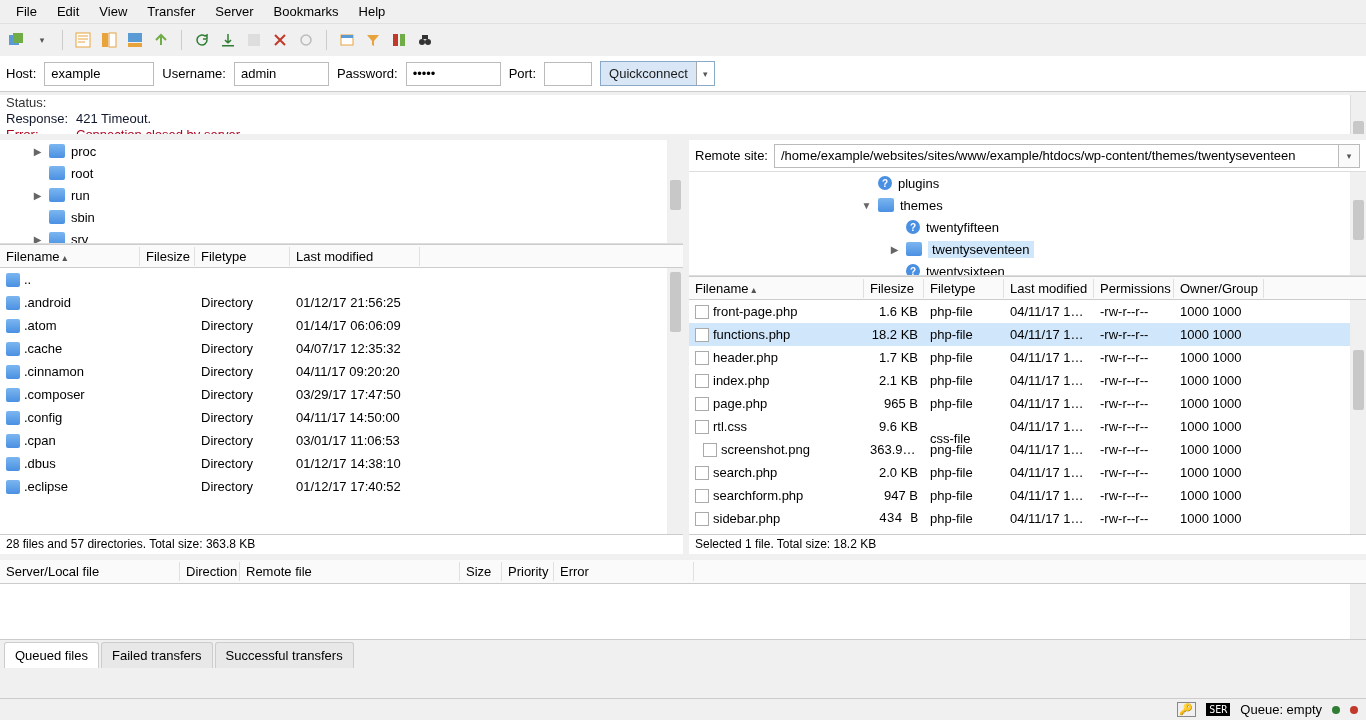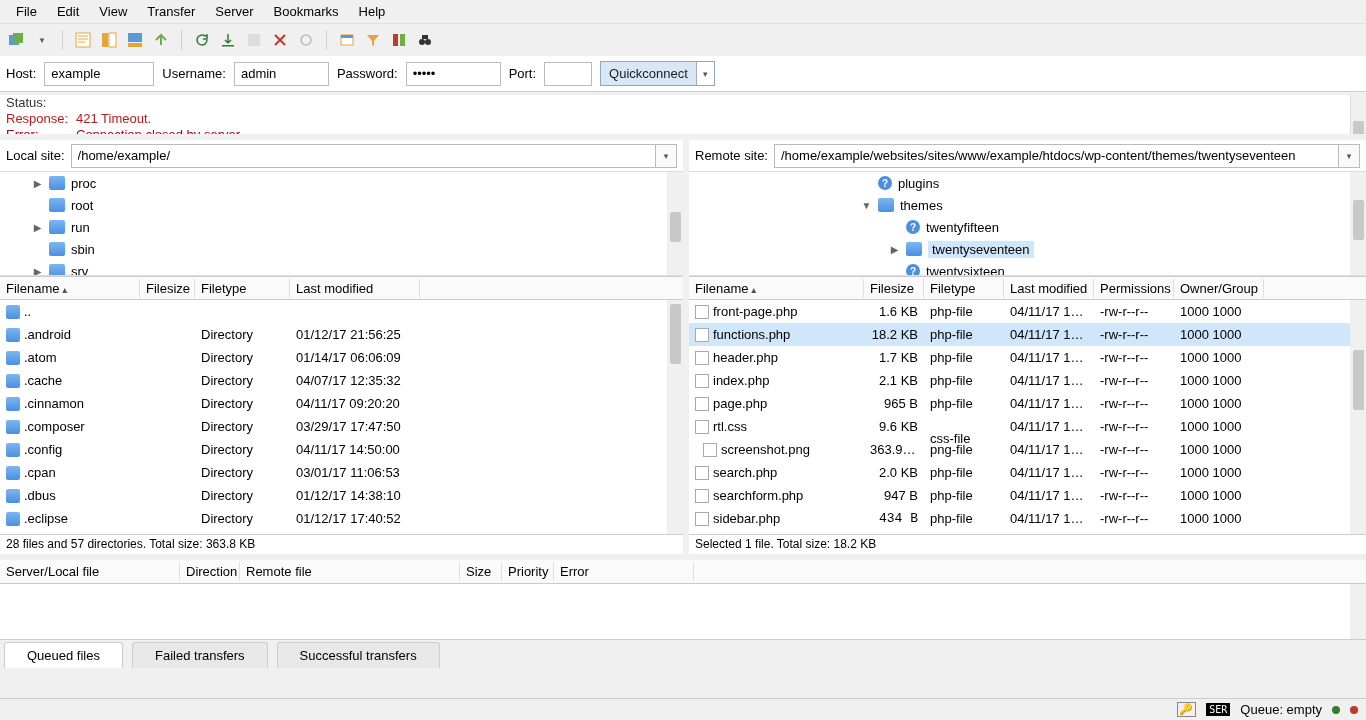--- a/index.html
+++ b/index.html
@@ -15,21 +15,21 @@
 .quickbar input { border: 1px solid #bbb; padding: 3px 6px; height: 24px; }
 .qc-group { display: flex; border: 1px solid #8aa8c8; }
 .qc-btn { padding: 4px 8px; background: #d8e6f5; color: #1a1a1a; cursor: pointer; }
 .qc-drop { width: 18px; display: flex; align-items: center; justify-content: center; background: #fff; border-left: 1px solid #aaa; cursor: pointer; }
 .logarea { height: 48px; background: #fff; border-bottom: 6px solid #f0f0f0; overflow: hidden; position: relative; }
 .logarea .scroll { position: absolute; right: 0; top: 0; width: 16px; height: 100%; background: #f0f0f0; border-left: 1px solid #ddd; }
 .logarea .scroll .thumb { position: absolute; left: 2px; right: 2px; top: 26px; height: 14px; background: #c8c8c8; border-radius: 2px; }
 .logrow { display: flex; padding: 0 6px; line-height: 16px; font-size: 13px; }
 .logrow .tag { width: 70px; }
 .status { color: #333; }
-.response { color: #b91c1c; }
+.response { color: #0f172a; }
 .error { color: #b00020; }
 .panels { height: 420px; display: flex; border-bottom: 6px solid #f0f0f0; }
 .panel { width: 50%; display: flex; flex-direction: column; background: #fff; }
 .panel + .panel { border-left: 6px solid #f0f0f0; }
 .siterow { height: 32px; display: flex; align-items: center; gap: 6px; padding: 4px 6px; border-bottom: 1px solid #ddd; }
 .siterow label { white-space: nowrap; }
 .siterow .pathbox { flex: 1; display: flex; }
 .siterow input { flex: 1; border: 1px solid #bbb; border-right: none; padding: 3px 6px; height: 24px; }
 .siterow .dd { width: 22px; border: 1px solid #bbb; background: #fafafa; display: flex; align-items: center; justify-content: center; cursor: pointer; }
 .tree { height: 104px; overflow: hidden; position: relative; border-bottom: 1px solid #ddd; }
@@ -52,21 +52,21 @@
 .frow.sel { background: #cfe6fb; }
 .frow .cell { padding: 0 6px; overflow: hidden; white-space: nowrap; text-overflow: ellipsis; }
 .frow .icon { width: 14px; height: 14px; margin-right: 4px; display: inline-block; vertical-align: middle; }
 .fileicon { border: 1px solid #aaa; background: #fff; }
 .statusline { height: 20px; border-top: 1px solid #ccc; padding: 2px 6px; font-size: 12px; background: #fff; }
 .queue { height: 80px; background: #fff; display: flex; flex-direction: column; border-bottom: 1px solid #ccc; }
 .queue .listhead { border-top: none; }
 .queue .qbody { flex: 1; position: relative; }
 .queue .qbody .scroll { position: absolute; right: 0; top: 0; width: 16px; height: 100%; background: #f0f0f0; border-left: 1px solid #eee; }
 .tabsrow { height: 28px; display: flex; align-items: flex-end; background: #f0f0f0; padding: 0 4px; }
-.tab { padding: 5px 22px; border: 1px solid #ccc; border-bottom: none; background: #e8e8e8; cursor: pointer; margin-right: 9px; border-radius: 3px 3px 0 0; }
+.tab { padding: 5px 10px; border: 1px solid #ccc; border-bottom: none; background: #e8e8e8; cursor: pointer; margin-right: 2px; border-radius: 3px 3px 0 0; }
 .tab.active { background: #fff; }
 .bottombar { position: absolute; bottom: 0; left: 0; right: 0; height: 22px; display: flex; align-items: center; justify-content: flex-end; gap: 10px; padding: 0 8px; background: #f0f0f0; border-top: 1px solid #ccc; }
 .indicator { width: 8px; height: 8px; border-radius: 50%; }
 .chev::after { content: "▾"; font-size: 9px; color: #555; }
 .sortasc::after { content: " ▴"; font-size: 10px; color: #555; }
 .partial-top { border-top: 3px solid #f0f0f0; }
 </style>
 </head>
 <body>
 
@@ -196,27 +196,20 @@
       </div>
     </div>
   <div class="scroll">
       <div class="thumb"></div>
     </div>
 </div>
 
 <div class="panels">
 
   <div class="panel">
-    <div class="siterow">
-      <label>Local site:</label>
-      <div class="pathbox">
-        <input value="/home/example/" style="">
-        <div class="dd chev"></div>
-      </div>
-    </div>
     <div class="tree">
       <ul id="ltree">
           <li>
             <span class="expander">▶</span>
             <span class="ficon folder"></span>
             <span>proc</span>
           </li>
           <li>
             <span class="expander"></span>
             <span class="ficon folder"></span>

